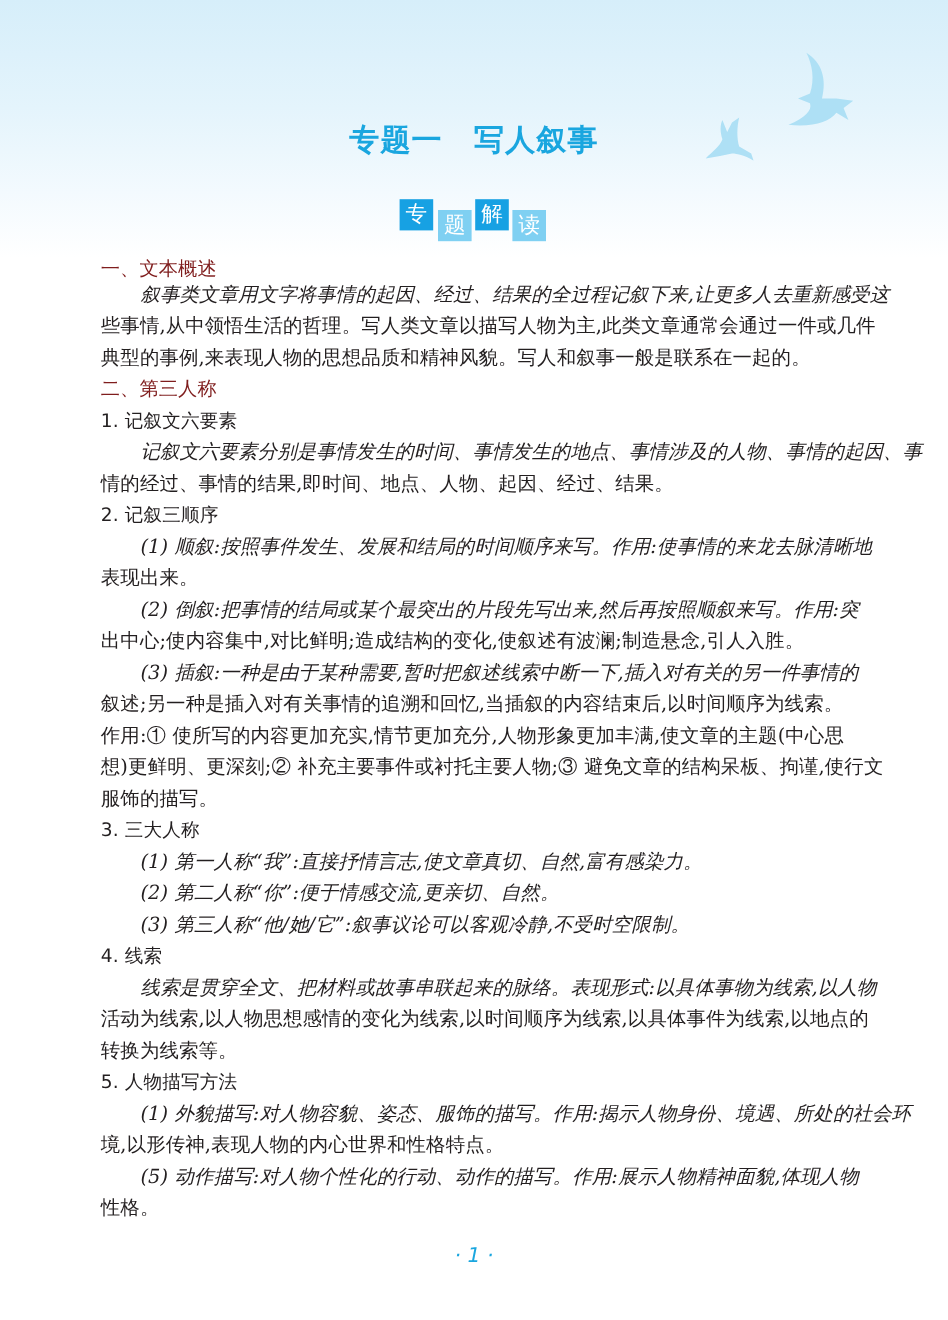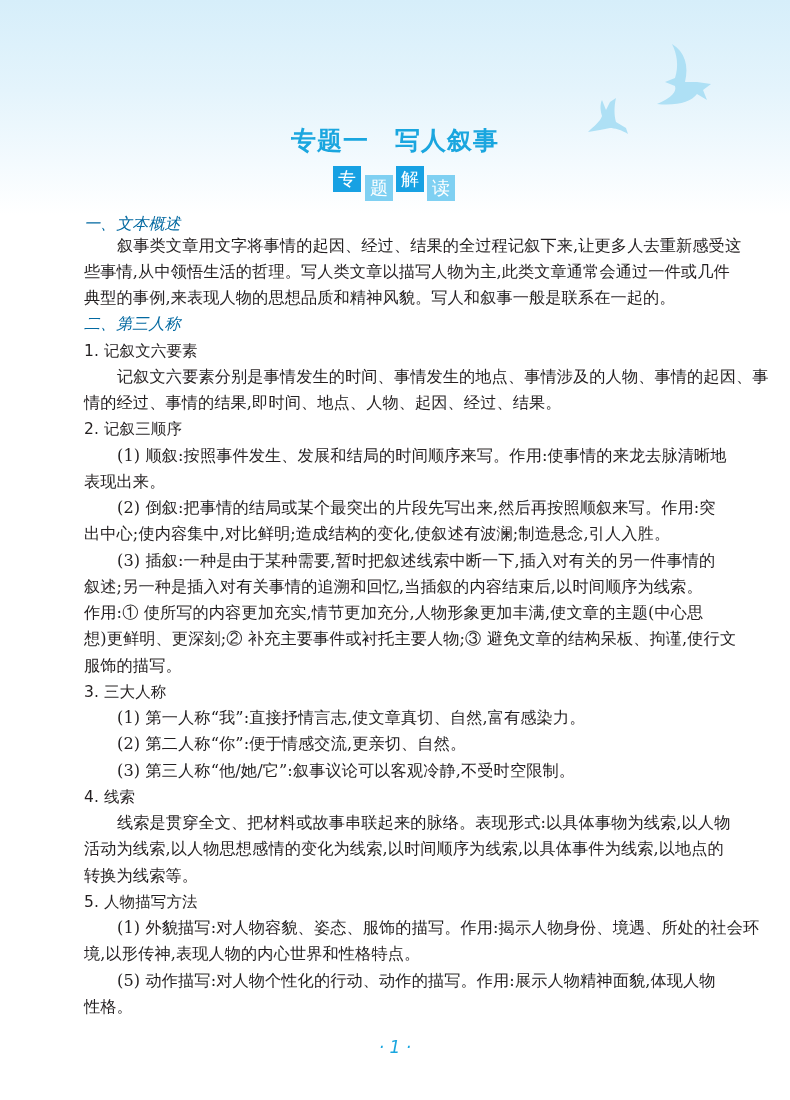--- a/index.html
+++ b/index.html
@@ -6,40 +6,40 @@
   body {
     width: 790px; height: 1100px; position: relative; overflow: hidden;
     background: linear-gradient(to bottom, #d6eefa 0px, #e4f4fc 90px, #f3fafe 160px, #ffffff 215px, #ffffff 1100px);
     font-family: "DejaVu Serif", "Liberation Serif", serif;
     color: #231f20;
   }
   .bird { position: absolute; }
   .title {
     position: absolute; left: 0; width: 790px; top: 100px; text-align: center;
     font-family: "DejaVu Serif", "Liberation Serif", serif;
-    font-weight: bold; font-size: 25px; color: #1aa6df; letter-spacing: 1px; margin-top: 24px;
+    font-weight: bold; font-size: 25px; color: #1aa6df; letter-spacing: 1px;
   }
   .title .gap { display: inline-block; width: 26px; }
   .badge-row { position: absolute; left: 333px; top: 164px; height: 40px; width: 130px; }
   .badge {
     position: absolute; width: 28px; height: 26px;
     font-family: "DejaVu Sans", "Liberation Sans", sans-serif;
     font-size: 18px; line-height: 26px; text-align: center; color: #ffffff;
   }
   .badge.dark { background: #17a1e3; top: 2px; }
   .badge.light { background: #7fd0f2; top: 11px; }
   .line {
     position: absolute; left: 84px; width: 624px; height: 26px;
     font-size: 16.2px; line-height: 26px; white-space: nowrap;
     letter-spacing: 0.1px;
   }
-  .line.indent { left: 117px; }
+  .line.indent { left: 117px; font-style: italic; }
   .sec {
     font-family: "DejaVu Sans", "Liberation Sans", sans-serif;
-    color: #0369a1; font-size: 16px; font-style: italic;
+    color: #7f1d1d; font-size: 16px;
   }
   .sub {
     font-family: "DejaVu Sans", "Liberation Sans", sans-serif;
     font-weight: normal; font-size: 15.5px; color: #231f20;
   }
   .pagenum {
     position: absolute; left: 0; width: 790px; top: 1037px; text-align: center;
     font-family: "DejaVu Sans", "Liberation Sans", sans-serif;
     font-style: italic; font-size: 17px; color: #1aa6df;
   }

